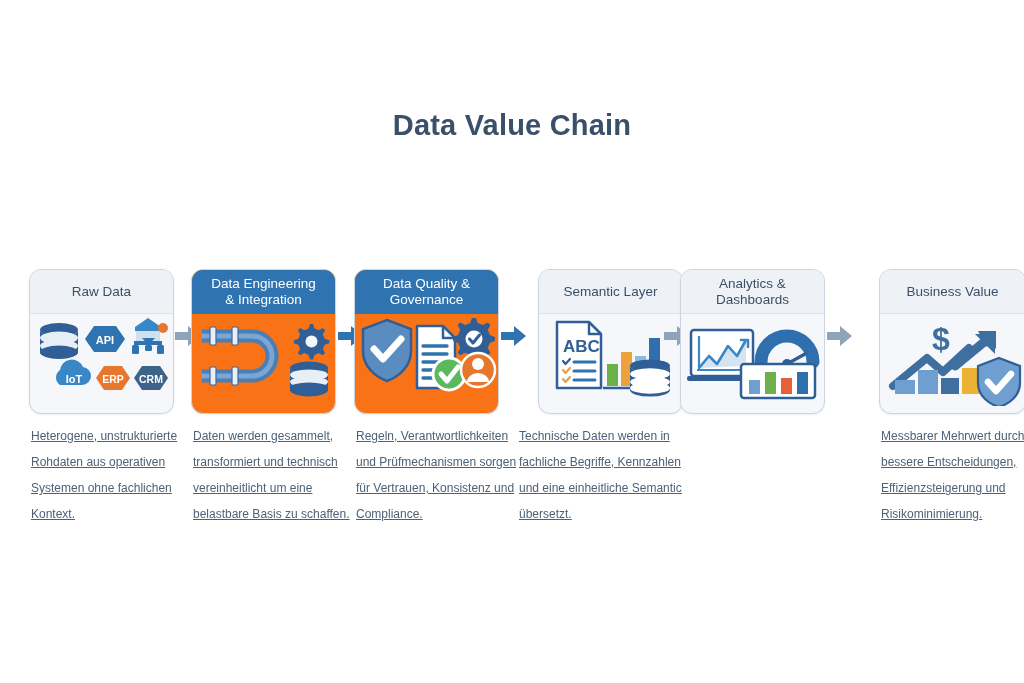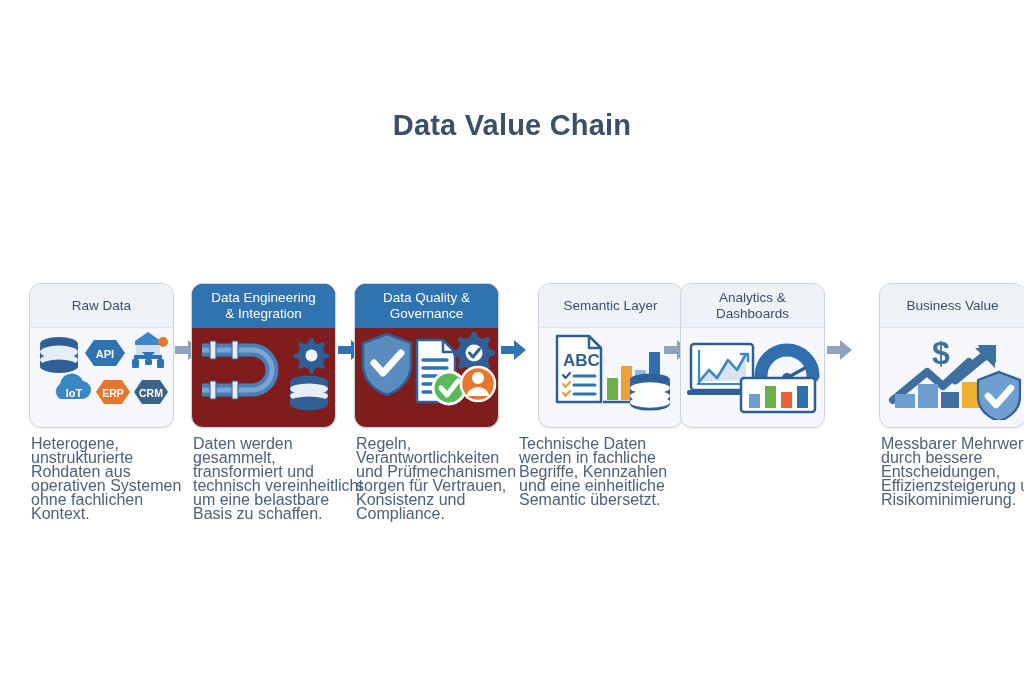--- a/index.html
+++ b/index.html
@@ -25,21 +25,21 @@
     text-align: center;
     font-size: 29px;
     font-weight: bold;
     letter-spacing: .2px;
     color: #3a5069;
   }
 
   
   .chain {
     position: absolute;
-    top: 283px;
+    top: 269px;
     left: 29px;
     width: 966px;
     height: 300px;
   }
   .stage {
     position: absolute;
     top: 0;
     width: 145px;
   }
   .stage.s0 { left: 0px;   }
@@ -73,21 +73,21 @@
     color: #3a5069;
     background: #eef1f6;
     border-bottom: 1px solid #dde3eb;
   }
   .card-head.two-line { line-height: 16px; }
   .card.filled .card-head {
     background: #2f73b0;
     color: #ffffff;
     border-bottom: none;
   }
-  .card.filled { background: #7f1d1d; }
+  .card.filled { background: #f97316; }
 
   .card-art {
     position: absolute;
     left: 0;
     top: 44px;
     right: 0;
     bottom: 0;
     display: flex;
     align-items: flex-start;
     justify-content: center;
@@ -105,23 +105,24 @@
   .arrow.a2 { left: 472px; }
   .arrow.a3 { left: 635px; }
   .arrow.a4 { left: 798px; }
 
   
   .caption {
     position: absolute;
     top: 154px;
     left: 2px;
     width: 172px;
-    font-size: 16px;
-    line-height: 14px;
+    font-size: 12px;
+    line-height: 26px;
     color: #4d6177;
+    text-decoration: underline;
   }
   .stage.s0 .caption { width: 168px; }
   .stage.s5 .caption { width: 180px; }
 
   svg { display: block; }
 </style>
 </head>
 <body>
 
 <div class="page-title">Data Value Chain</div>

